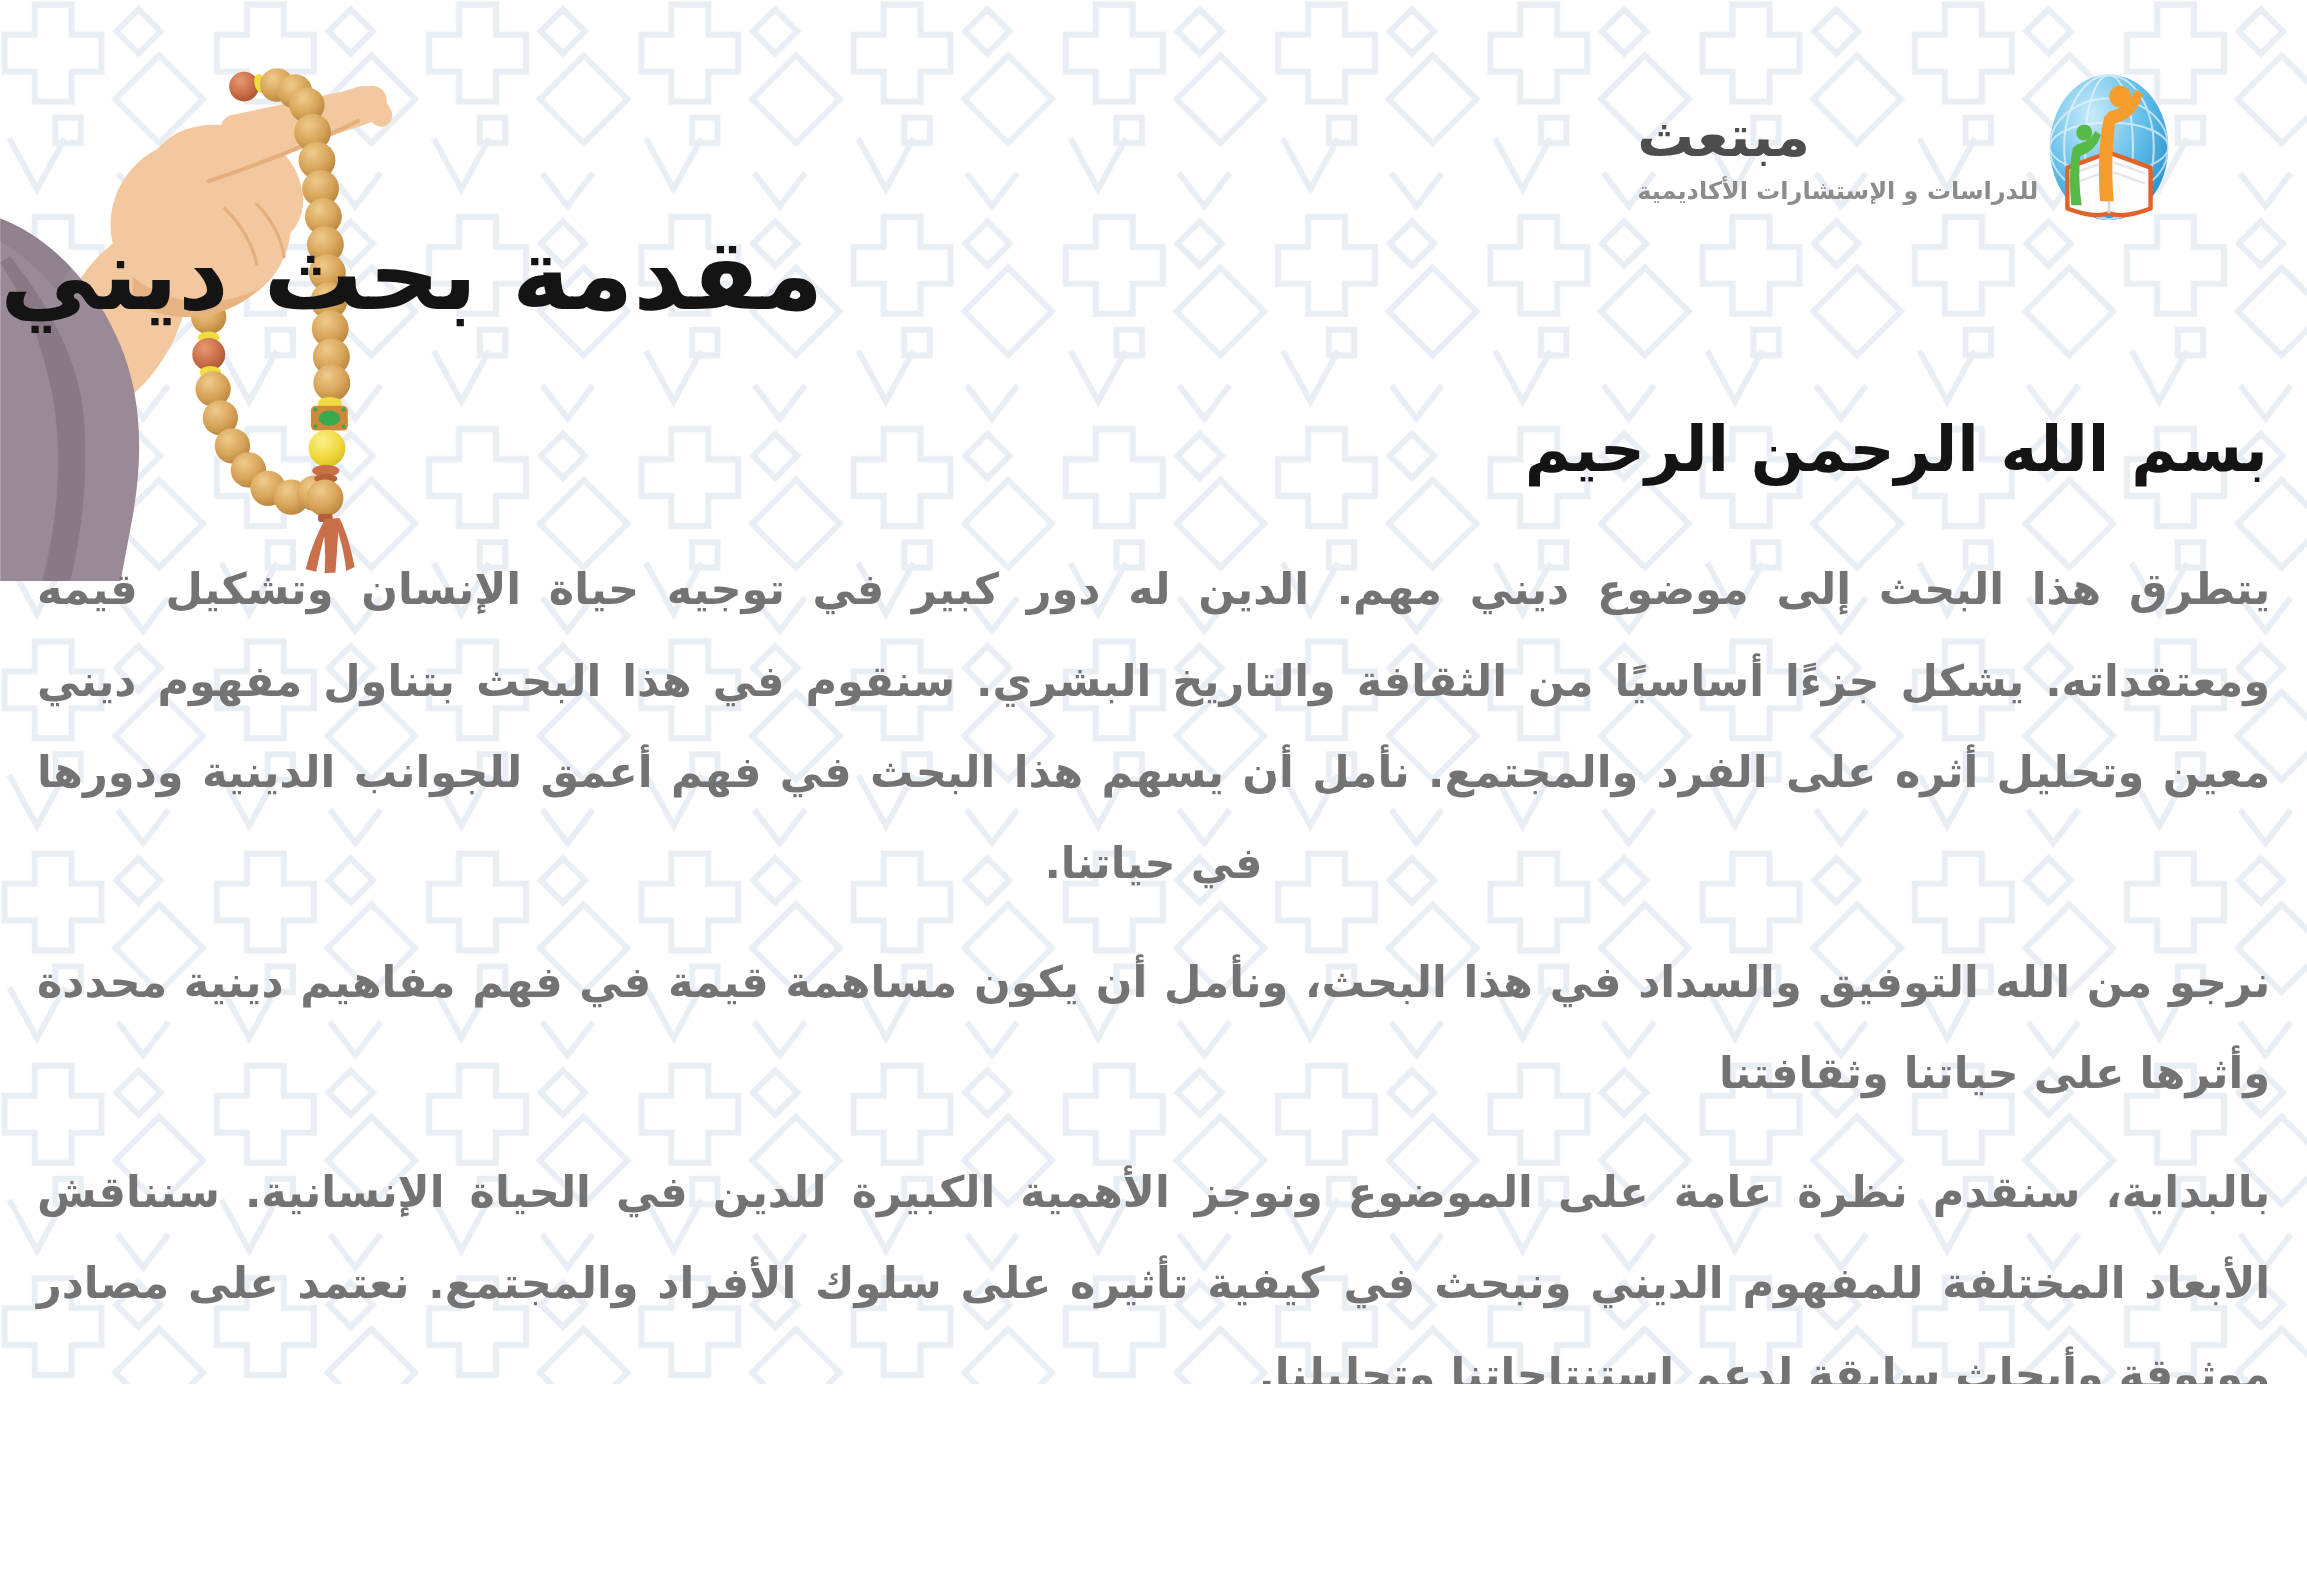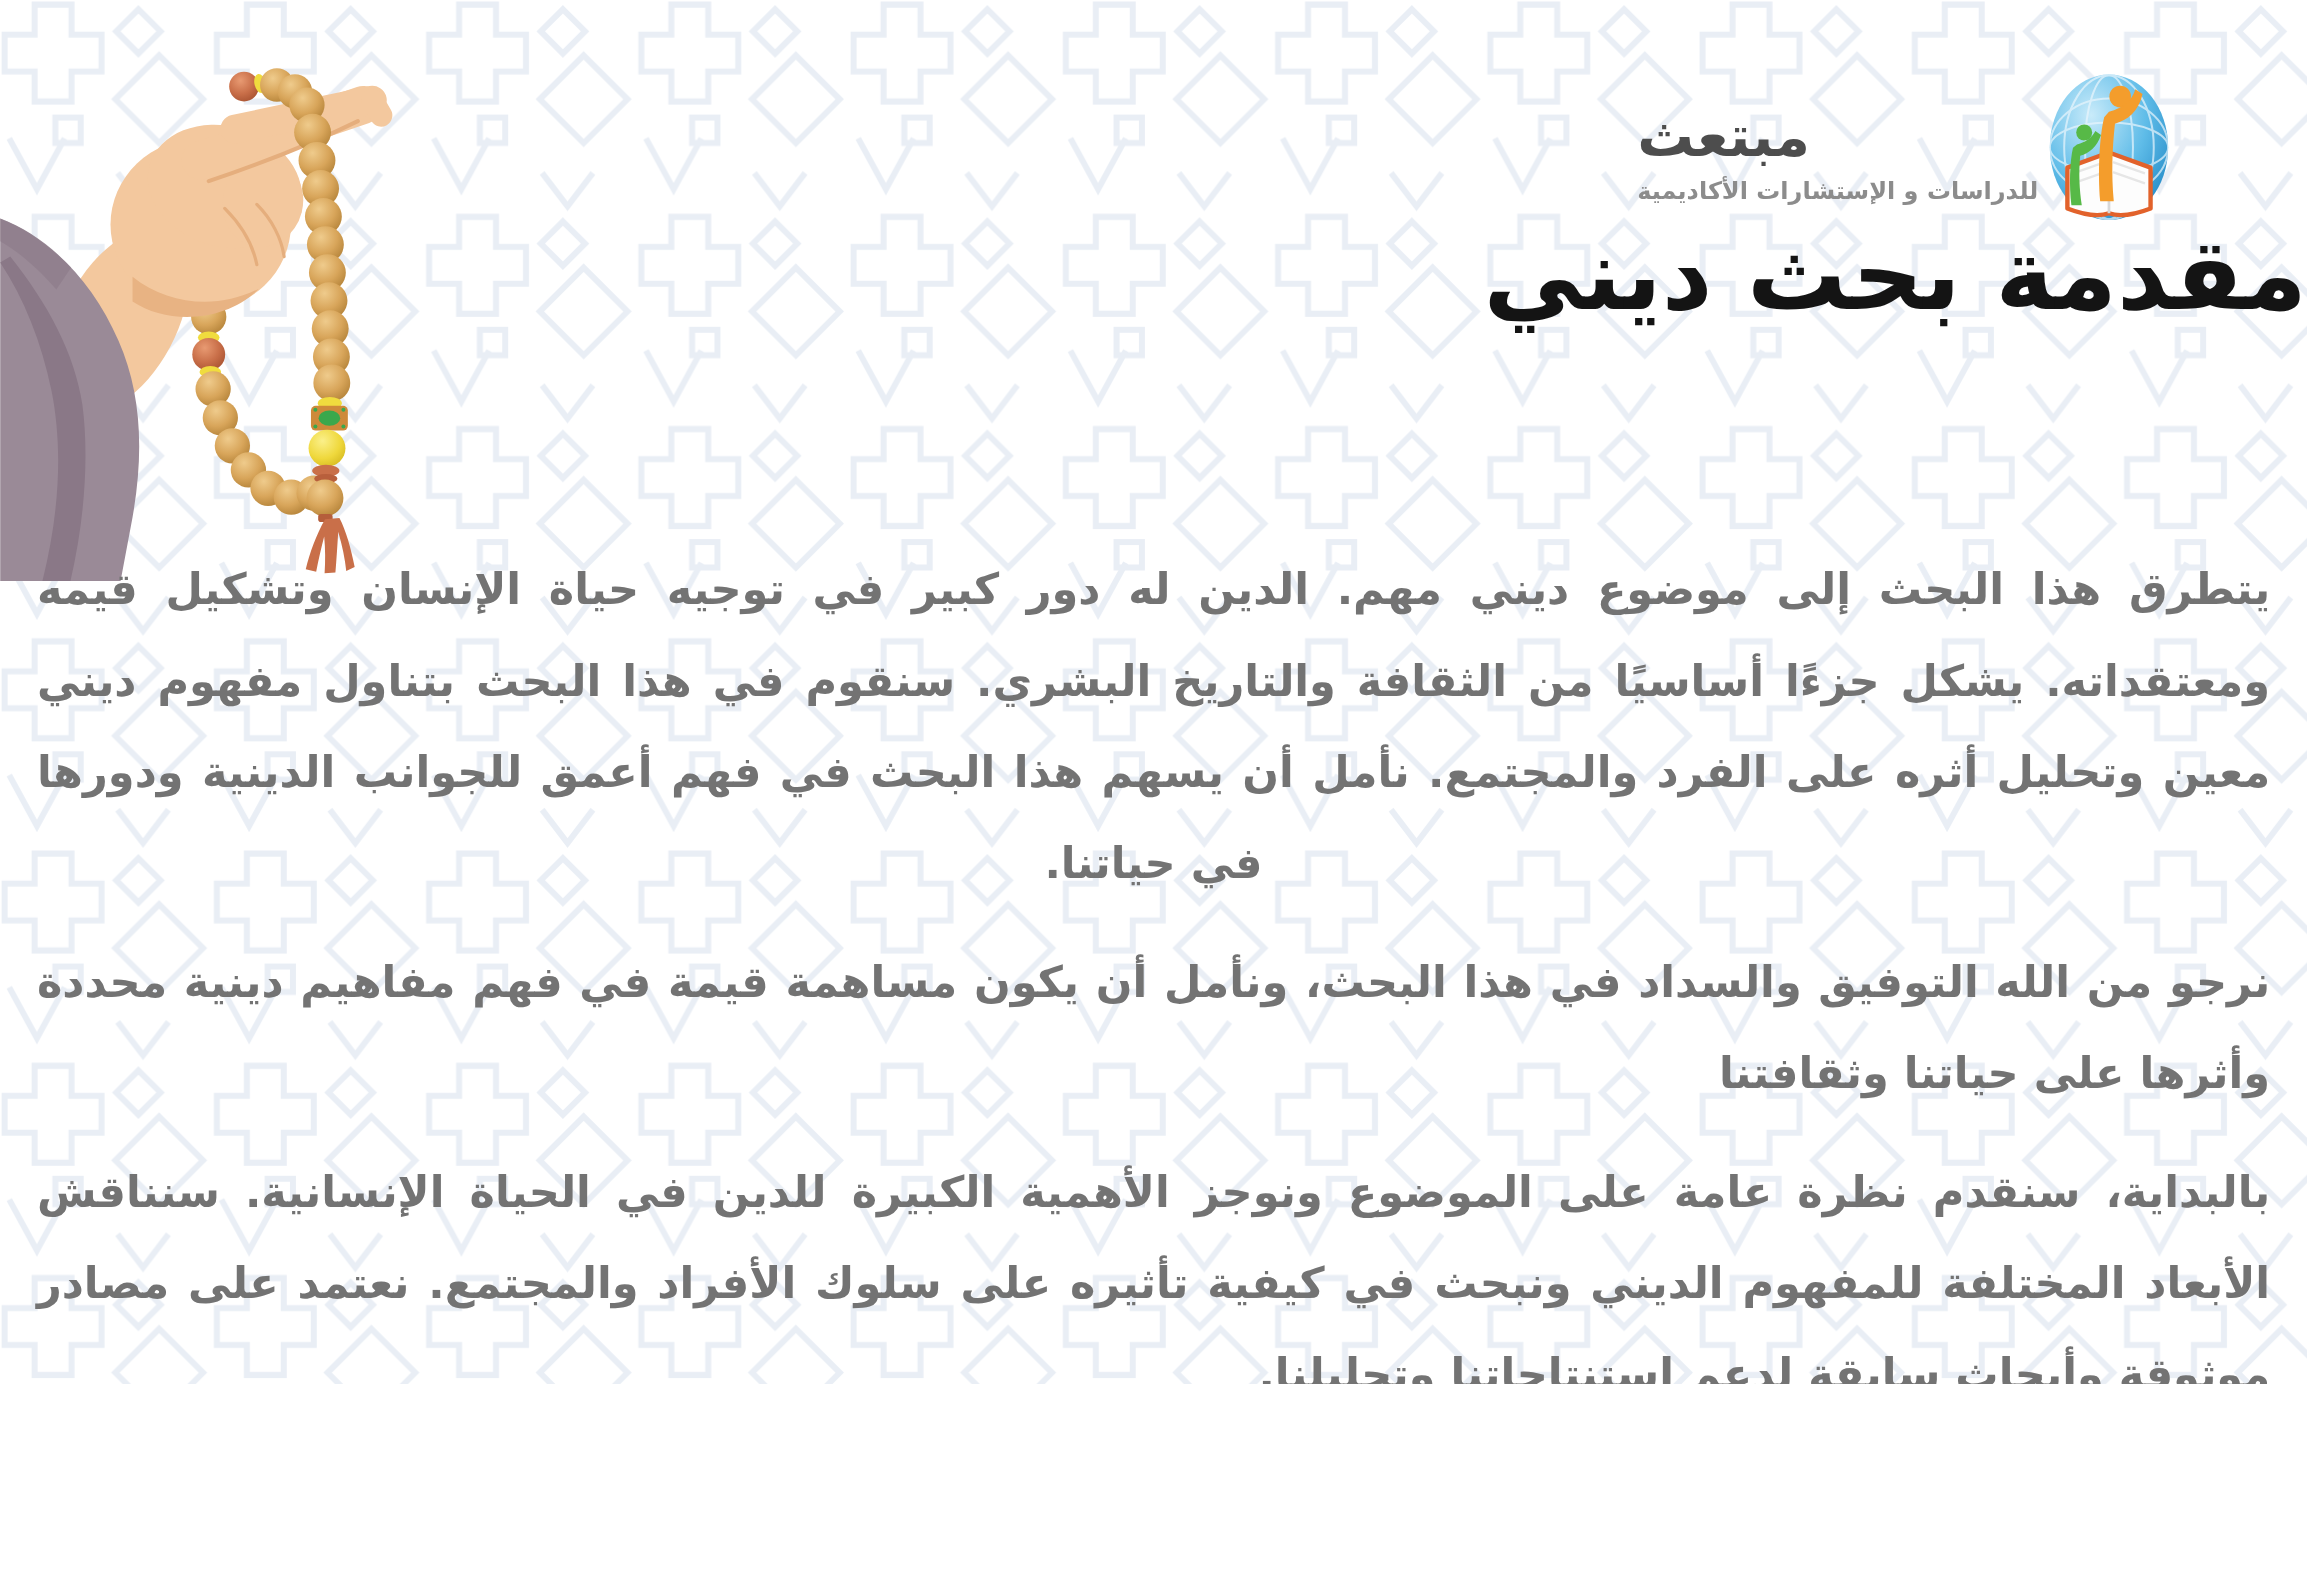--- a/index.html
+++ b/index.html
@@ -26,21 +26,21 @@
   .logo-text{margin-top:1.55vw;text-align:left;}
   .logo-name{
     font-size:2.45vw;font-weight:bold;color:#4d4d4d;line-height:1.05;
     letter-spacing:0;
   }
   .logo-tagline{
     margin-top:0.45vw;font-size:1.04vw;color:#8c8c8c;font-weight:bold;
   }
   .page-title{
     position:absolute;top:9.4vw;left:0;right:0;margin:0;
-    text-align:right;
+    text-align:left;
     font-size:4.3vw;font-weight:bold;color:#141414;
   }
   .bismillah{
     position:absolute;top:17.9vw;right:1.7vw;
     font-size:2.72vw;font-weight:bold;color:#141414;
   }
   .text-block{
     position:absolute;top:23.6vw;right:1.6vw;left:1.6vw;
   }
   .text-block p{
@@ -198,20 +198,21 @@
       </g>
     </svg>
     <div class="logo-text">
       <div class="logo-name">مبتعث</div>
       <div class="logo-tagline">للدراسات و الإستشارات الأكاديمية</div>
     </div>
   </div>
 
   <h1 class="page-title">مقدمة بحث ديني</h1>
 
+  <div class="bismillah">بسم الله الرحمن الرحيم</div>
 
   <div class="text-block">
     <p class="center-last">يتطرق هذا البحث إلى موضوع ديني مهم. الدين له دور كبير في توجيه حياة الإنسان وتشكيل قيمه ومعتقداته. يشكل جزءًا أساسيًا من الثقافة والتاريخ البشري. سنقوم في هذا البحث بتناول مفهوم ديني معين وتحليل أثره على الفرد والمجتمع. نأمل أن يسهم هذا البحث في فهم أعمق للجوانب الدينية ودورها في حياتنا.</p>
     <p>نرجو من الله التوفيق والسداد في هذا البحث، ونأمل أن يكون مساهمة قيمة في فهم مفاهيم دينية محددة وأثرها على حياتنا وثقافتنا</p>
     <p>بالبداية، سنقدم نظرة عامة على الموضوع ونوجز الأهمية الكبيرة للدين في الحياة الإنسانية. سنناقش الأبعاد المختلفة للمفهوم الديني ونبحث في كيفية تأثيره على سلوك الأفراد والمجتمع. نعتمد على مصادر موثوقة وأبحاث سابقة لدعم استنتاجاتنا وتحليلنا.</p>
   </div>
 
 </div>
 
 

